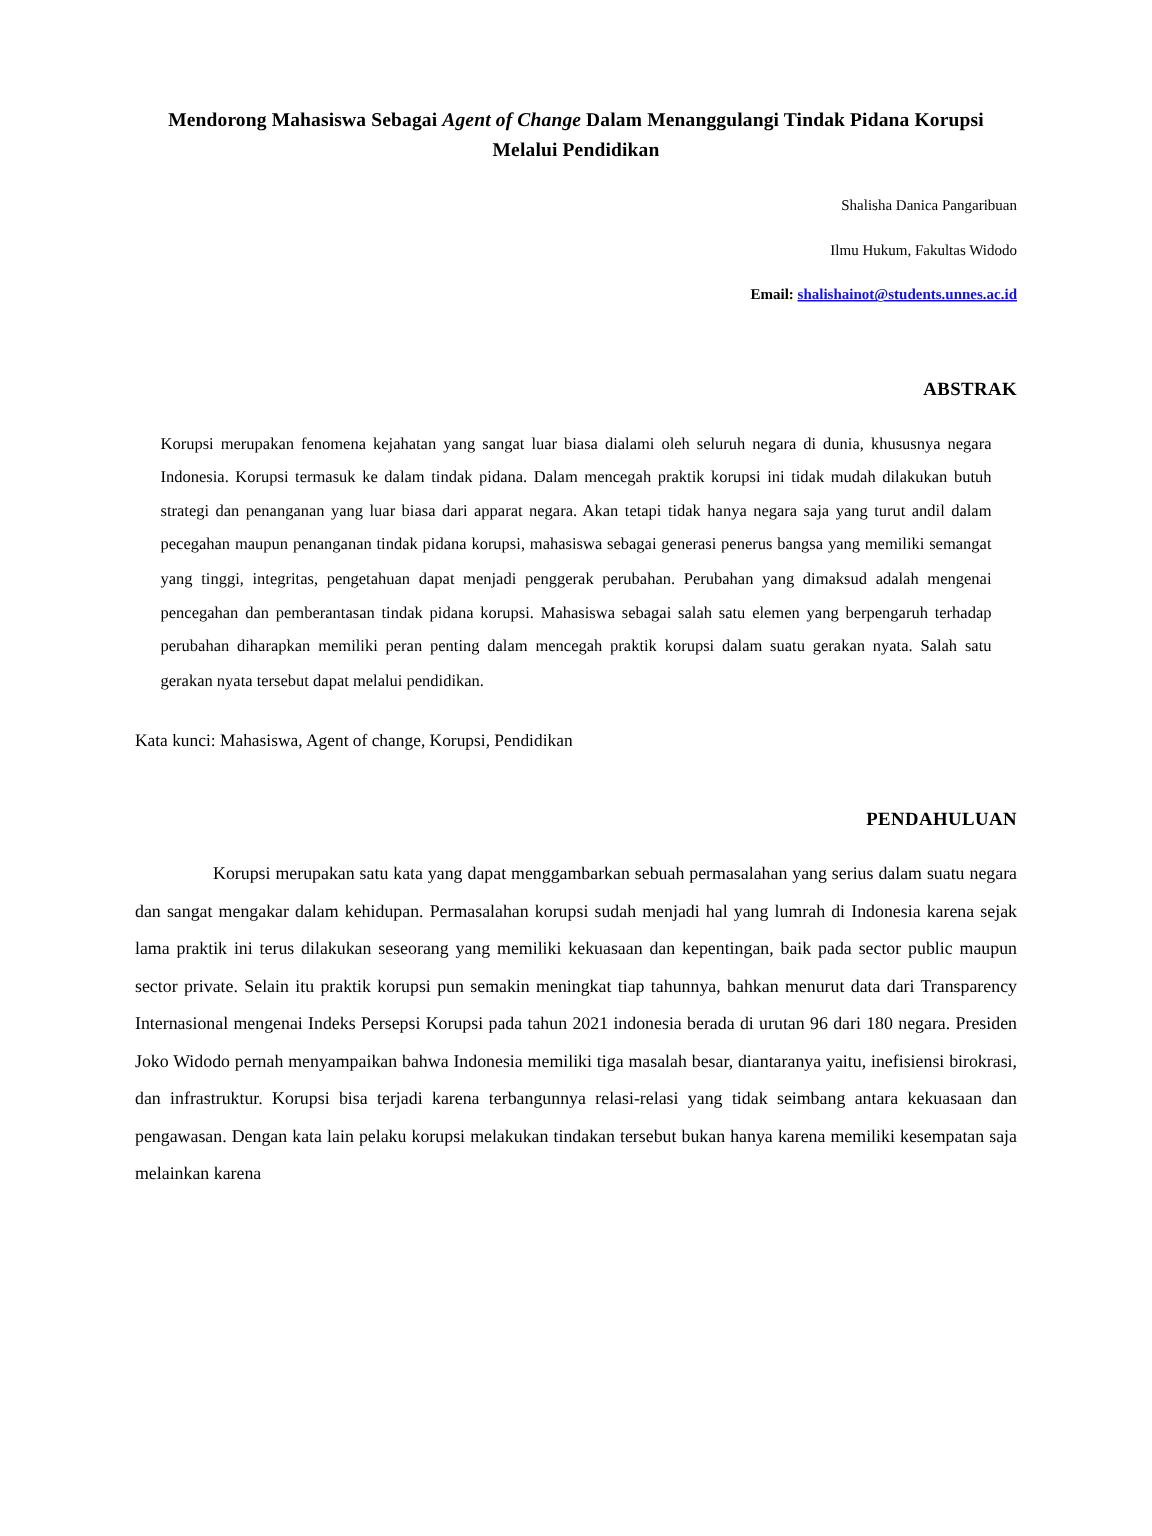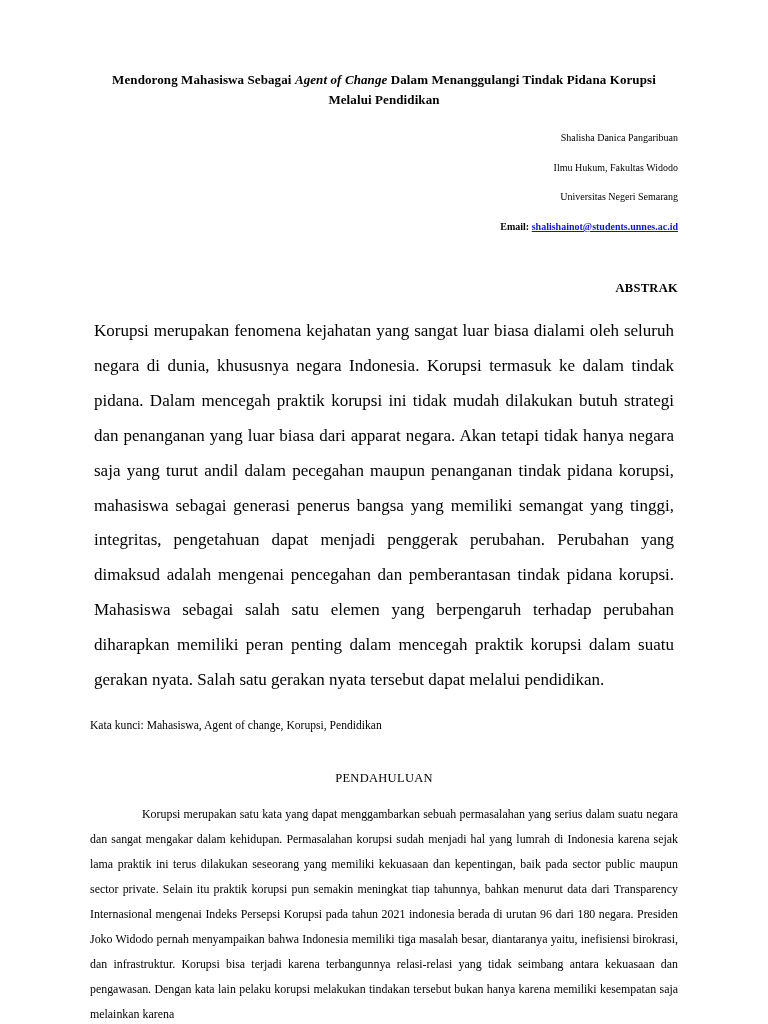--- a/index.html
+++ b/index.html
@@ -49,32 +49,32 @@
     text-decoration: underline;
   }
   .section-heading {
     text-align: right;
     font-weight: bold;
     font-size: 12.5px;
     letter-spacing: 0.3px;
     margin: 48px 0 18px 0;
   }
   .section-heading-left {
-    text-align: center;
-    font-weight: normal;
+    text-align: right;
+    font-weight: bold;
     font-size: 12.5px;
     letter-spacing: 0.3px;
     margin: 34px 0 16px 0;
   }
   .abstract-text {
-    font-size: 17px;
+    font-size: 11px;
     line-height: 2.05;
     text-align: justify;
     text-justify: inter-word;
-    margin: 4px;
+    margin: 17px;
   }
   .keywords {
     font-size: 11.6px;
     line-height: 2.0;
     margin: 16px 0 0 0;
     text-align: left;
   }
   .keywords b {
     font-weight: normal;
   }
@@ -92,21 +92,20 @@
 
 <div class="page">
 
   <h1 class="title">
     <span>Mendorong Mahasiswa Sebagai </span><span class="italic">Agent of Change</span><span> Dalam Menanggulangi Tindak Pidana Korupsi Melalui Pendidikan</span>
   </h1>
 
   <div class="author-block">
     <p class="author-line">Shalisha Danica Pangaribuan</p>
     <p class="author-line">Ilmu Hukum, Fakultas Widodo</p>
-    <p class="author-line">Universitas Negeri Semarang</p>
     <p class="email-line"><span>Email: </span><a class="email-link" href="#">shalishainot@students.unnes.ac.id</a></p>
   </div>
 
   <h2 class="section-heading">ABSTRAK</h2>
 
   <p class="abstract-text">Korupsi merupakan fenomena kejahatan yang sangat luar biasa dialami oleh seluruh negara di dunia, khususnya negara Indonesia. Korupsi termasuk ke dalam tindak pidana. Dalam mencegah praktik korupsi ini tidak mudah dilakukan butuh strategi dan penanganan yang luar biasa dari apparat negara. Akan tetapi tidak hanya negara saja yang turut andil dalam pecegahan maupun penanganan tindak pidana korupsi, mahasiswa sebagai generasi penerus bangsa yang memiliki semangat yang tinggi, integritas, pengetahuan dapat menjadi penggerak perubahan. Perubahan yang dimaksud adalah mengenai pencegahan dan pemberantasan tindak pidana korupsi. Mahasiswa sebagai salah satu elemen yang berpengaruh terhadap perubahan diharapkan memiliki peran penting dalam mencegah praktik korupsi dalam suatu gerakan nyata. Salah satu gerakan nyata tersebut dapat melalui pendidikan.</p>
 
   <p class="keywords"><b>Kata kunci:</b><span> Mahasiswa, Agent of change, Korupsi, Pendidikan</span></p>
 
   <h2 class="section-heading-left">PENDAHULUAN</h2>

